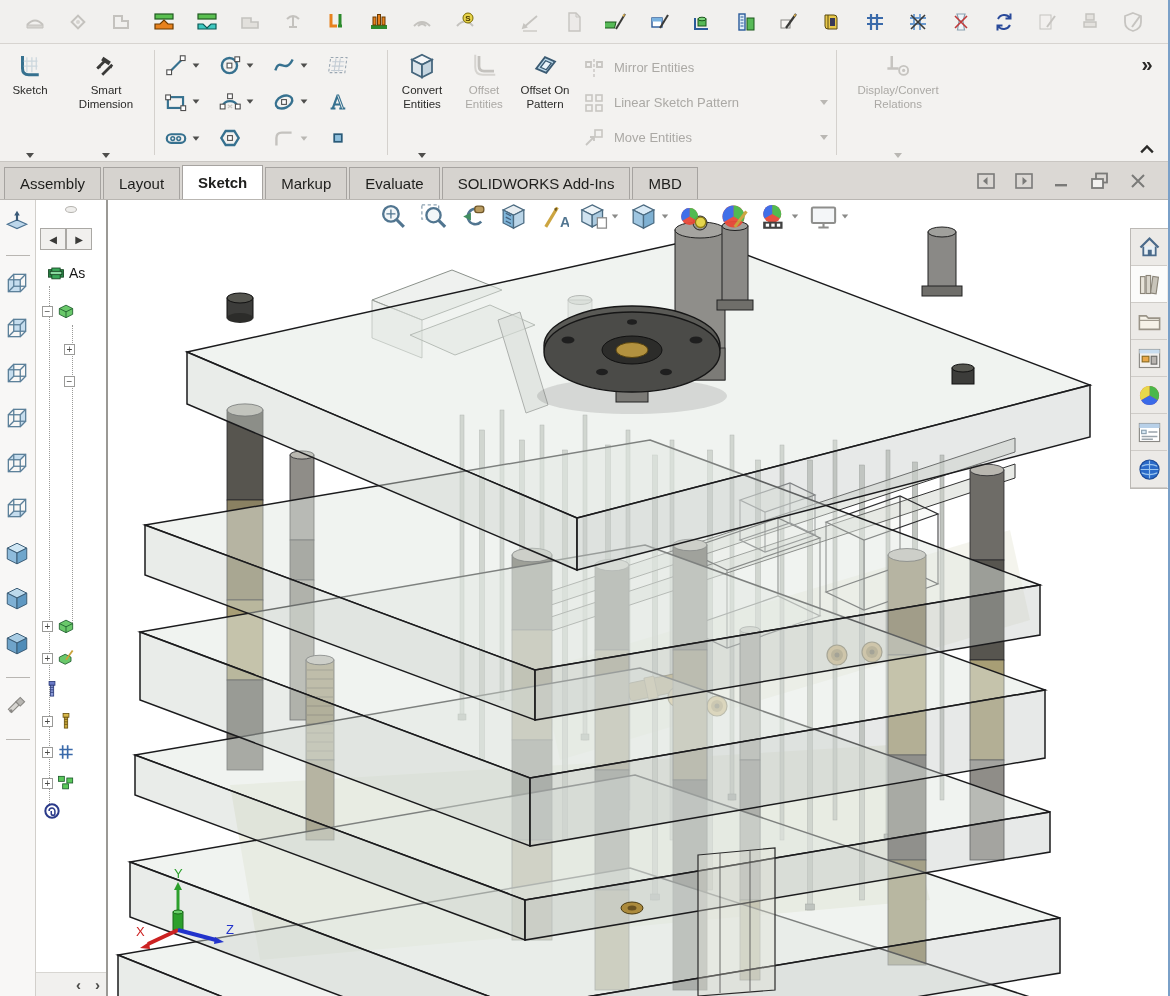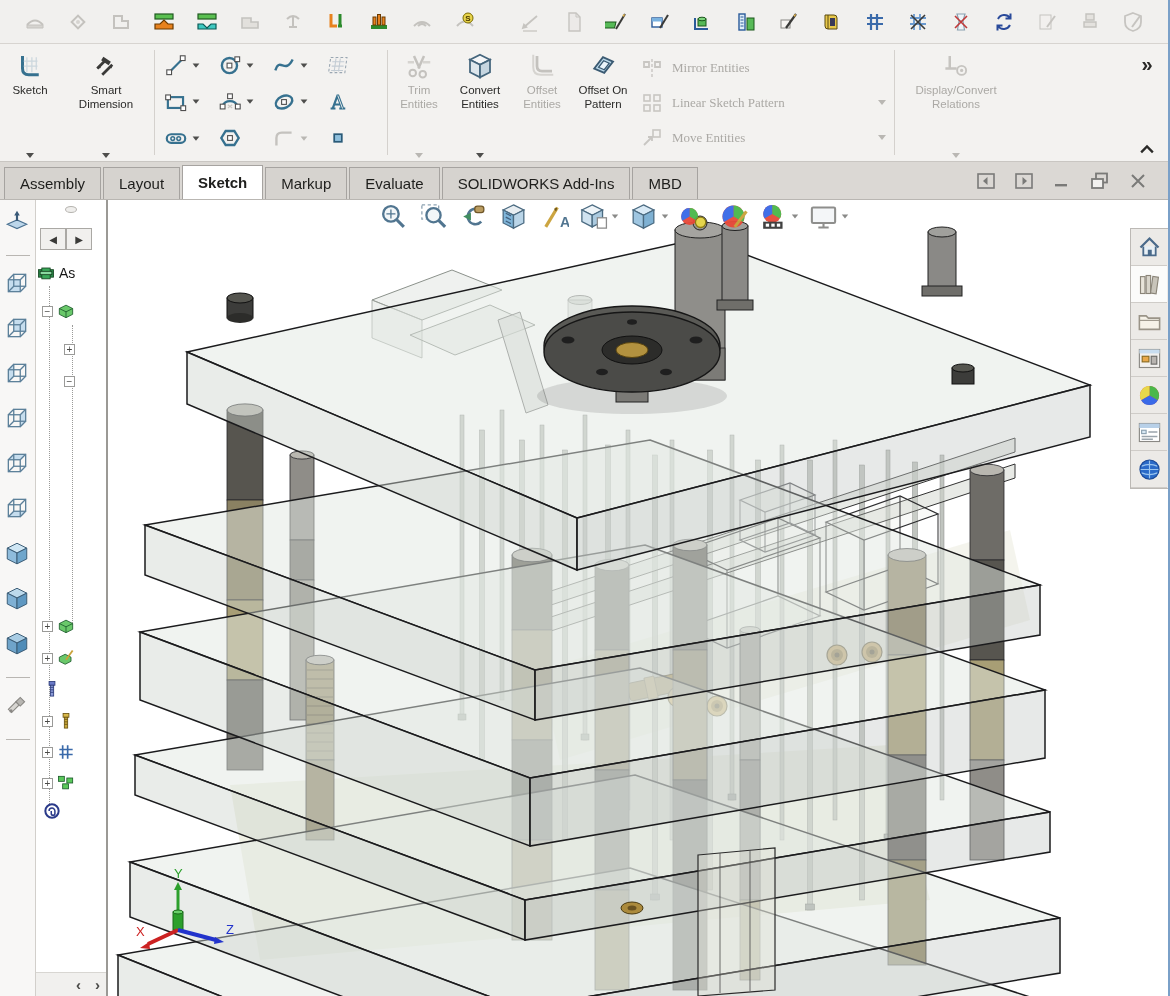--- a/index.html
+++ b/index.html
@@ -23,21 +23,21 @@
   .rb-btn .dd{margin-top:auto;}
   .dd{width:0;height:0;border-left:4px solid transparent;border-right:4px solid transparent;border-top:5px solid #4e4e4c;}
   .dis .rb-lbl,.dis .plbl{color:#aba9a5;}
   .dis .dd{border-top-color:#b9b7b3;}
   .egrid{display:flex;flex-direction:column;justify-content:space-between;padding:8px 6px 10px;width:228px;}
   .erow{display:flex;align-items:center;}
   .ecell{display:flex;align-items:center;width:56px;gap:3px;}
   .ecell .eic{width:26px;height:26px;}
   .ecell svg{width:26px;height:26px;}
   .pcol{display:flex;flex-direction:column;justify-content:center;gap:4px;width:258px;padding:4px 6px;}
-  .prow{display:flex;align-items:center;gap:8px;height:31px;font-family:Liberation Serif, serif;}
+  .prow{display:flex;align-items:center;gap:8px;height:31px;}
   .prow .pic{width:24px;height:24px;flex:0 0 auto;}
   .prow svg{width:24px;height:24px;}
   .plbl{font-size:13px;color:#b0aeaa;white-space:nowrap;}
   .prow .dd{margin-left:auto;}
   .rib-right{display:flex;flex-direction:column;justify-content:space-between;align-items:center;width:42px;padding:10px 0 8px;margin-left:auto;}
   .more-gly{font-size:20px;color:#2a2a28;line-height:1;font-weight:bold;}
   .collapse-gly{width:20px;height:14px;}
   
   .tabbar{position:absolute;top:162px;left:0;right:0;height:38px;background:#dbd8d4;border-bottom:1px solid #b9b6b2;display:flex;align-items:flex-end;}
   .tab{height:32px;margin-top:5px;padding:0 15px;display:flex;align-items:center;background:#d6d3cf;border:1px solid #a6a3a0;border-bottom:none;font-size:15px;color:#1e1e1c;margin-right:2px;}
@@ -370,30 +370,20 @@
             <span class="dd" style="transform:scale(.85)"></span>
           </div>
           <div class="ecell">
             <span class="eic"><svg viewBox="0 0 24 24">
                 <rect x="8.5" y="8.5" width="7" height="7" fill="#8fc0dd" stroke="#2a5a78" stroke-width="1.6"></rect>
               </svg></span>
           </div>
         </div>
       </div>
     <div class="rsep"></div>
-    <div class="rb-btn dis" style="width:58px">
-      <span class="rb-ic"><svg viewBox="0 0 24 24">
-            <path d="M8 4 l4.5 10 M16 4 l-4.5 10" stroke="#c4c2be" stroke-width="2"></path>
-            <circle cx="7" cy="17.5" r="2.6" fill="none" stroke="#c4c2be" stroke-width="1.6"></circle>
-            <circle cx="15" cy="18.5" r="2.6" fill="none" stroke="#c4c2be" stroke-width="1.6"></circle>
-            <path d="M3 9 h5 M15 9 h6" stroke="#d6d4d0" stroke-width="2"></path>
-          </svg></span>
-      <span class="rb-lbl">Trim Entities</span>
-      <span class="dd"></span>
-    </div>
     <div class="rb-btn" style="width:64px">
       <span class="rb-ic"><svg viewBox="0 0 24 24">
             <polygon points="12,3 20,7 12,11 4,7" fill="#f4f6f8" stroke="#44657c" stroke-width="1.4"></polygon>
             <polygon points="4,7 12,11 12,21 4,17" fill="#dde6ec" stroke="#44657c" stroke-width="1.4"></polygon>
             <polygon points="12,11 20,7 20,17 12,21" fill="#c5d5e0" stroke="#44657c" stroke-width="1.4"></polygon>
           </svg></span>
       <span class="rb-lbl">Convert Entities</span>
       <span class="dd"></span>
     </div>
     <div class="rb-btn dis" style="width:60px">
@@ -589,21 +579,21 @@
 
     <div class="treepanel">
       <div class="tgrip"></div>
       <div class="tnav">
         <div class="tnavb">◀</div>
         <div class="tnavb">▶</div>
       </div>
       <div class="dotv" style="left:13px;top:86px;height:520px"></div>
       <div class="dotv" style="left:36px;top:125px;height:300px"></div>
       <div id="treeHost">
-          <div class="trow" style="top: 62px; left: 0;">
+          <div class="trow" style="top: 62px; left: 10px;">
             <span class="ticon"><svg viewBox="0 0 24 24">
                 <rect x="3" y="8" width="5" height="9" fill="#2a8a4a" stroke="#14421f"></rect>
                 <rect x="16" y="8" width="5" height="9" fill="#2a8a4a" stroke="#14421f"></rect>
                 <rect x="7" y="6" width="10" height="13" fill="#3aa85a" stroke="#14421f"></rect>
                 <rect x="5" y="10" width="14" height="4" fill="#8ad8a0" stroke="#14421f"></rect>
               </svg></span>
             <span class="tlabel">As</span>
           </div>
           <div class="trow" style="top: 100px; left: 6px;">
             <span class="ebox">−</span>

